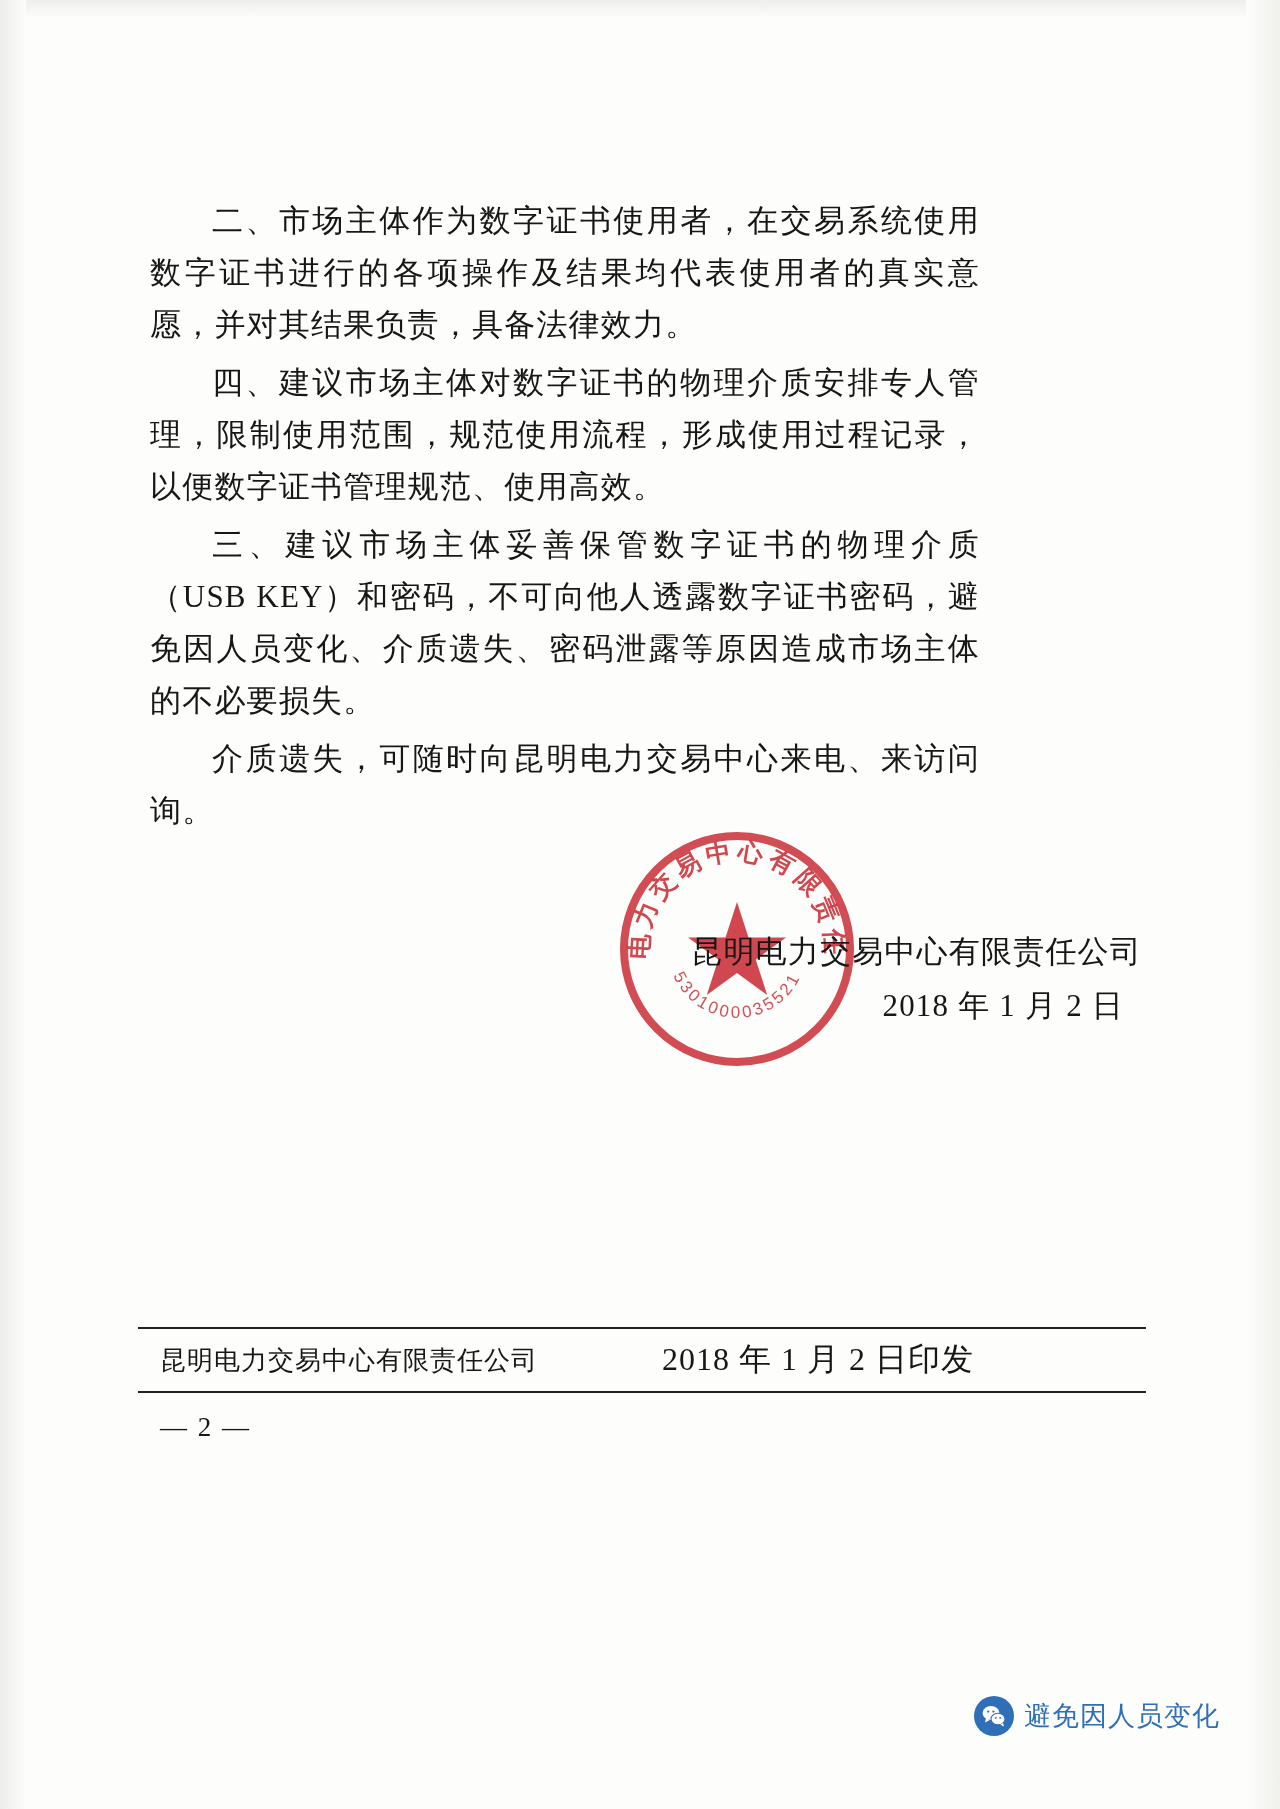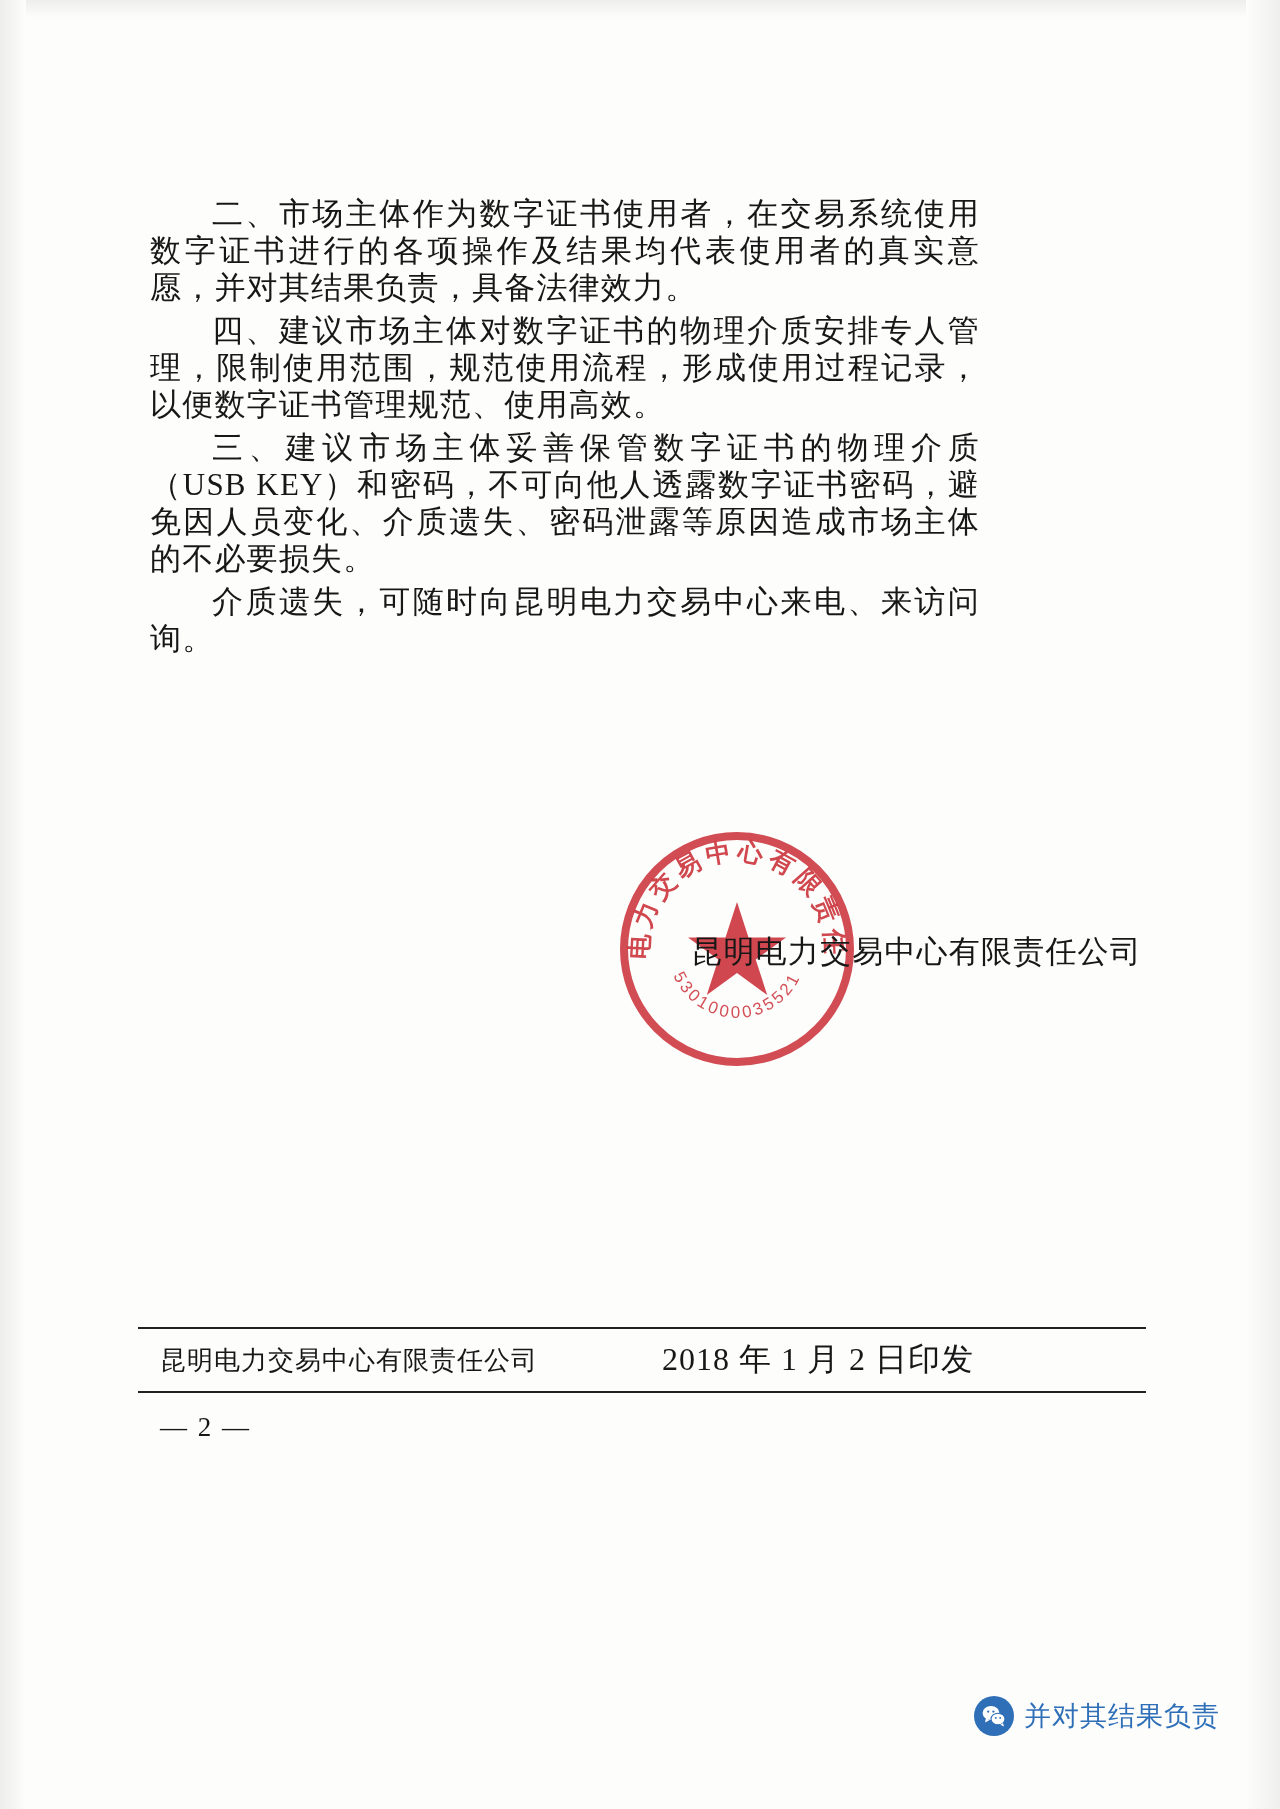--- a/index.html
+++ b/index.html
@@ -46,21 +46,21 @@
 
   .body-text {
     position: absolute;
     left: 150px;
     top: 195px;
     width: 830px;
   }
 
   .para {
     font-size: 31px;
-    line-height: 37px;
+    line-height: 52px;
     letter-spacing: 1.2px;
     text-align: justify;
     text-justify: inter-ideograph;
     margin: 0 0 6px 0;
     text-indent: 62px;
     color: #171717;
   }
 
   .sign-block {
     position: absolute;
@@ -197,20 +197,21 @@
       </text>
       <text font-family="'Liberation Sans', sans-serif" font-size="17" fill="#c8232c" letter-spacing="3" opacity="0.9">
         <textPath href="#sealBottomArc" startOffset="50%" text-anchor="middle">5301000035521</textPath>
       </text>
       <polygon fill="#c8232c" opacity="0.95" points="125,78 136.5,113.5 174,113.5 143.7,135.5 155.2,171 125,149 94.8,171 106.3,135.5 76,113.5 113.5,113.5"></polygon>
     </svg>
   </div>
 
   <div class="sign-block">
     <div class="sign-company">昆明电力交易中心有限责任公司</div>
+    <div class="sign-date">2018 年 1 月 2 日</div>
   </div>
 
   <div class="footer">
     <div class="footer-rule-top"></div>
     <div class="footer-row">
       <div class="footer-left">昆明电力交易中心有限责任公司</div>
       <div class="footer-right">2018 年 1 月 2 日印发</div>
     </div>
     <div class="footer-rule-bottom"></div>
   </div>
@@ -223,16 +224,16 @@
         <ellipse cx="10" cy="10" rx="8.4" ry="7" fill="#ffffff"></ellipse>
         <polygon points="5,15 4,19.5 8.4,17.2" fill="#ffffff"></polygon>
         <circle cx="7.2" cy="8.6" r="1.15" fill="#2e6fb7"></circle>
         <circle cx="12.4" cy="8.6" r="1.15" fill="#2e6fb7"></circle>
         <ellipse cx="17" cy="16" rx="7" ry="5.8" fill="#ffffff" stroke="#2e6fb7" stroke-width="1.1"></ellipse>
         <polygon points="22,20 23,23.6 19.4,21.8" fill="#ffffff"></polygon>
         <circle cx="14.8" cy="14.9" r="0.95" fill="#2e6fb7"></circle>
         <circle cx="19.2" cy="14.9" r="0.95" fill="#2e6fb7"></circle>
       </svg>
     </span>
-    <span class="wechat-label">并对其结果负责</span>
+    <span class="wechat-label">避免因人员变化</span>
   </div>
 
 </div>
 
 </body></html>

